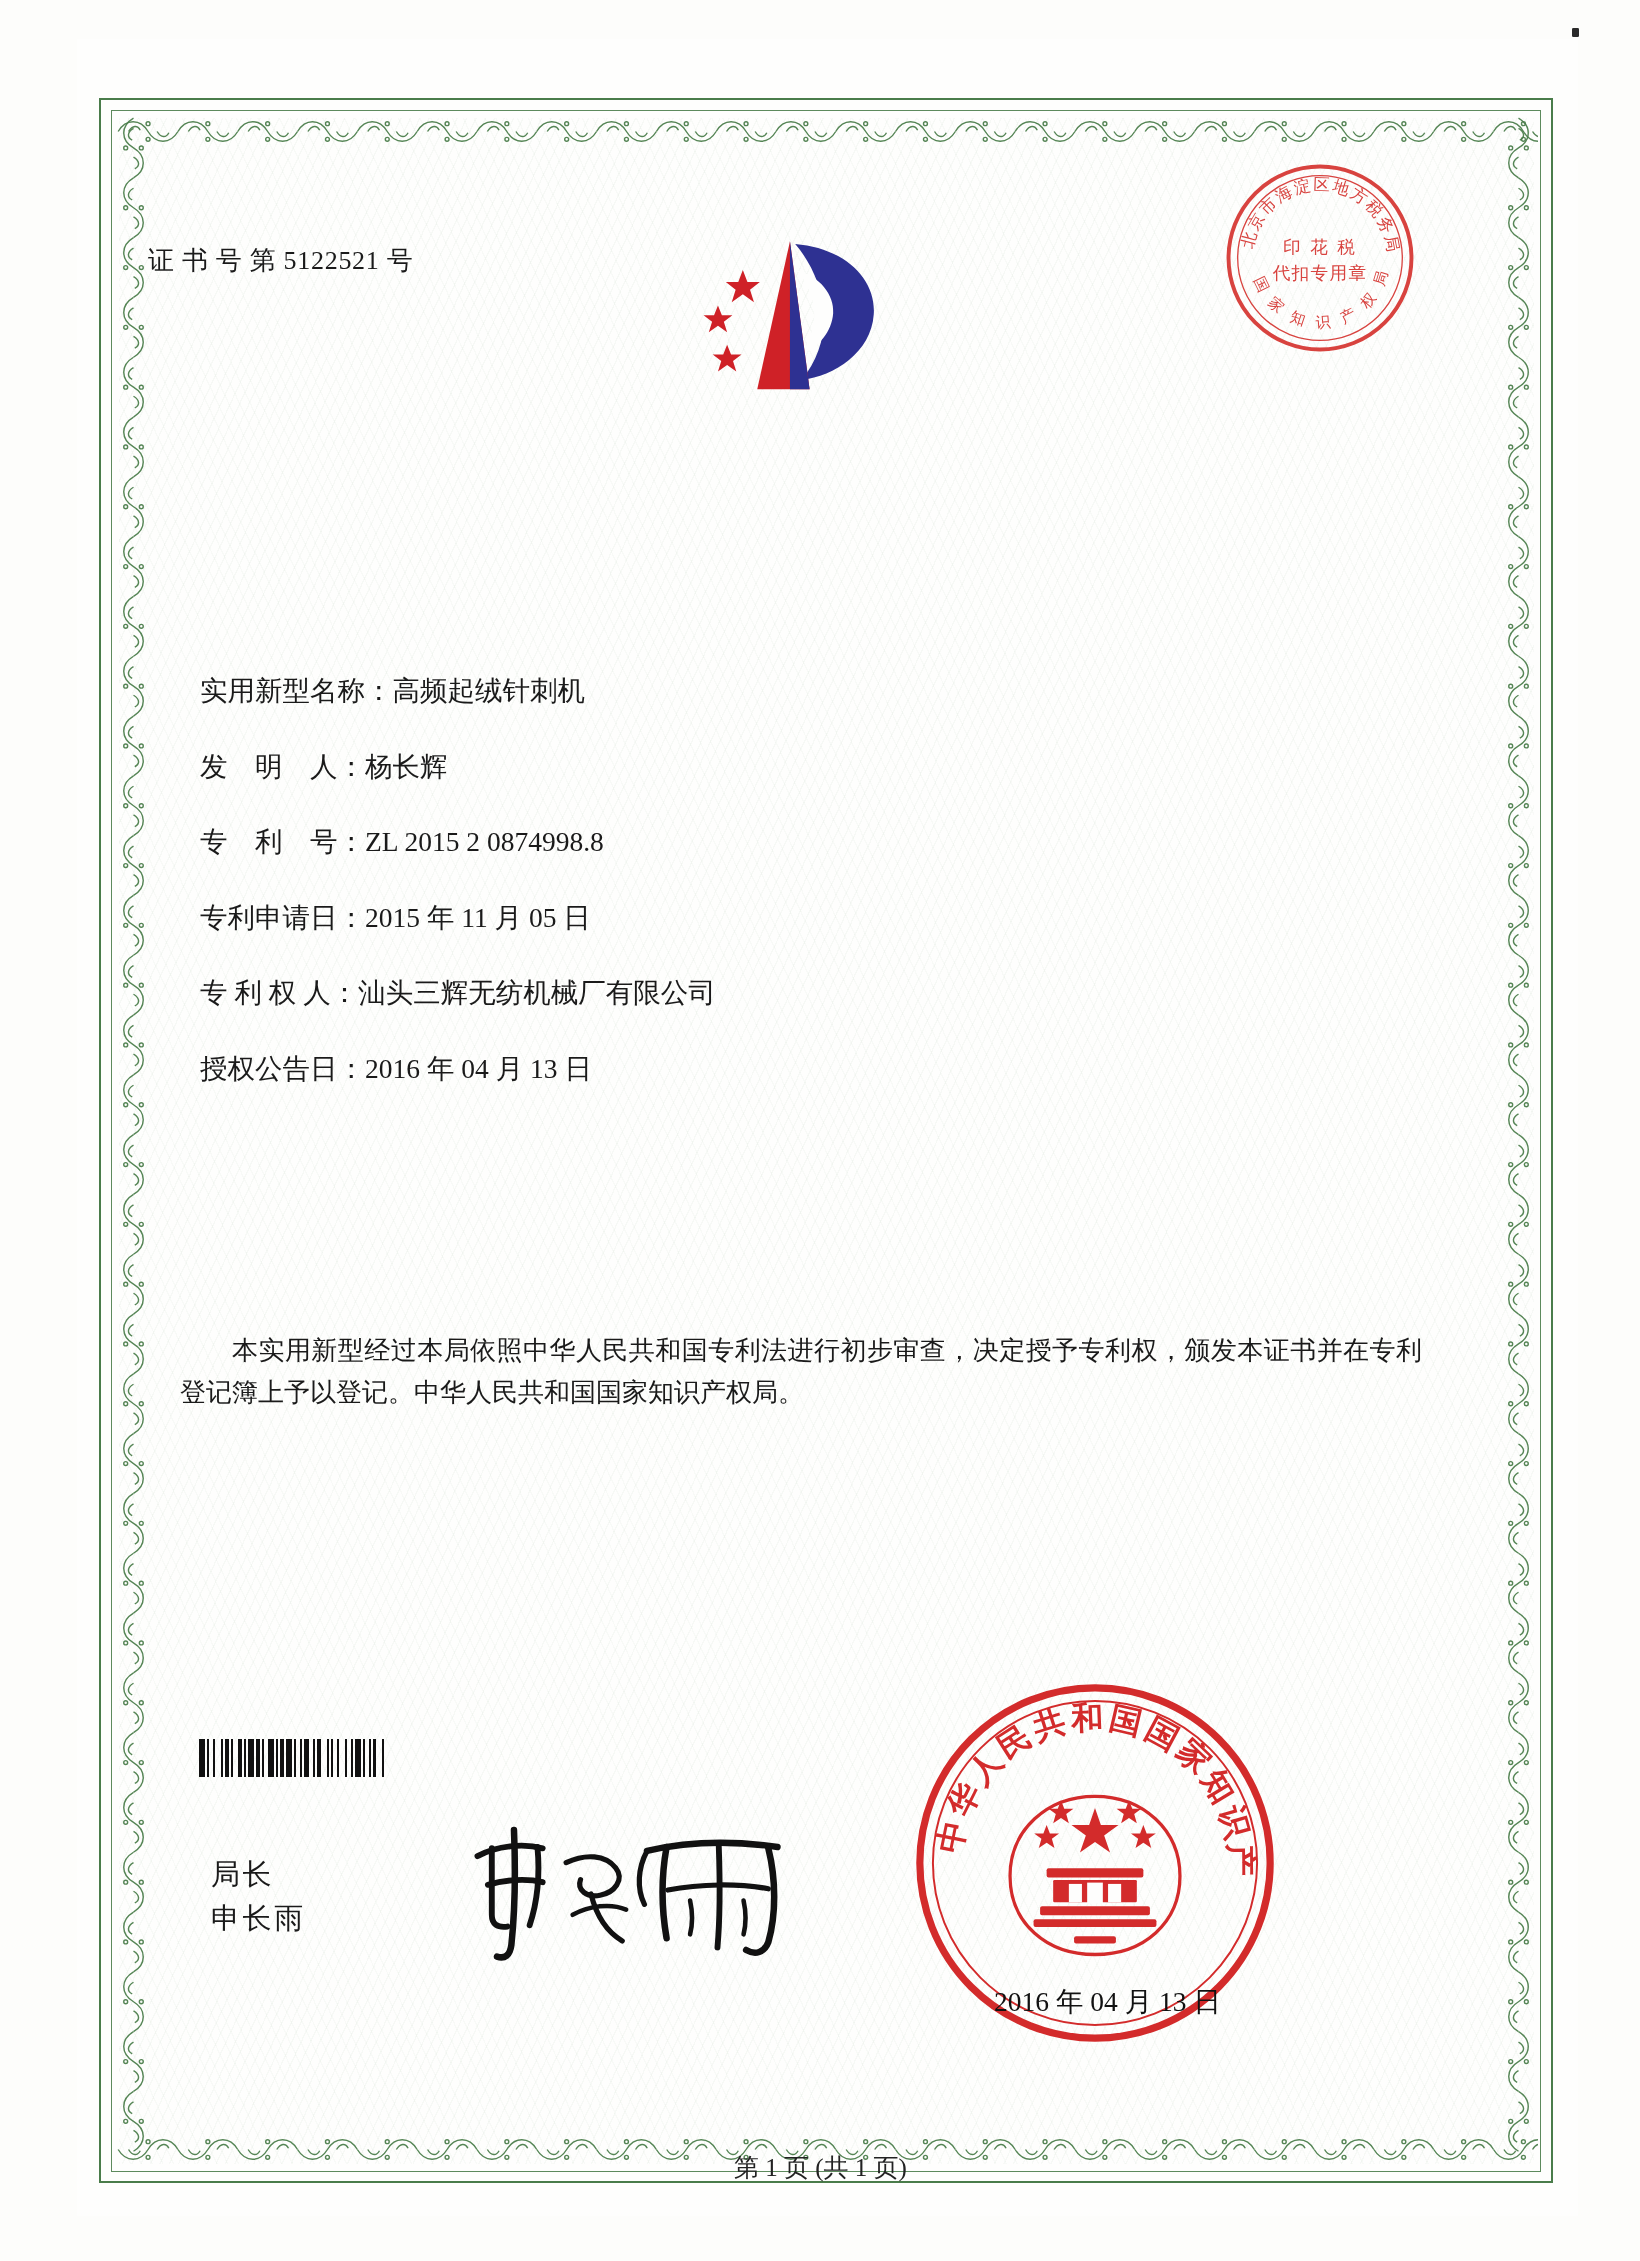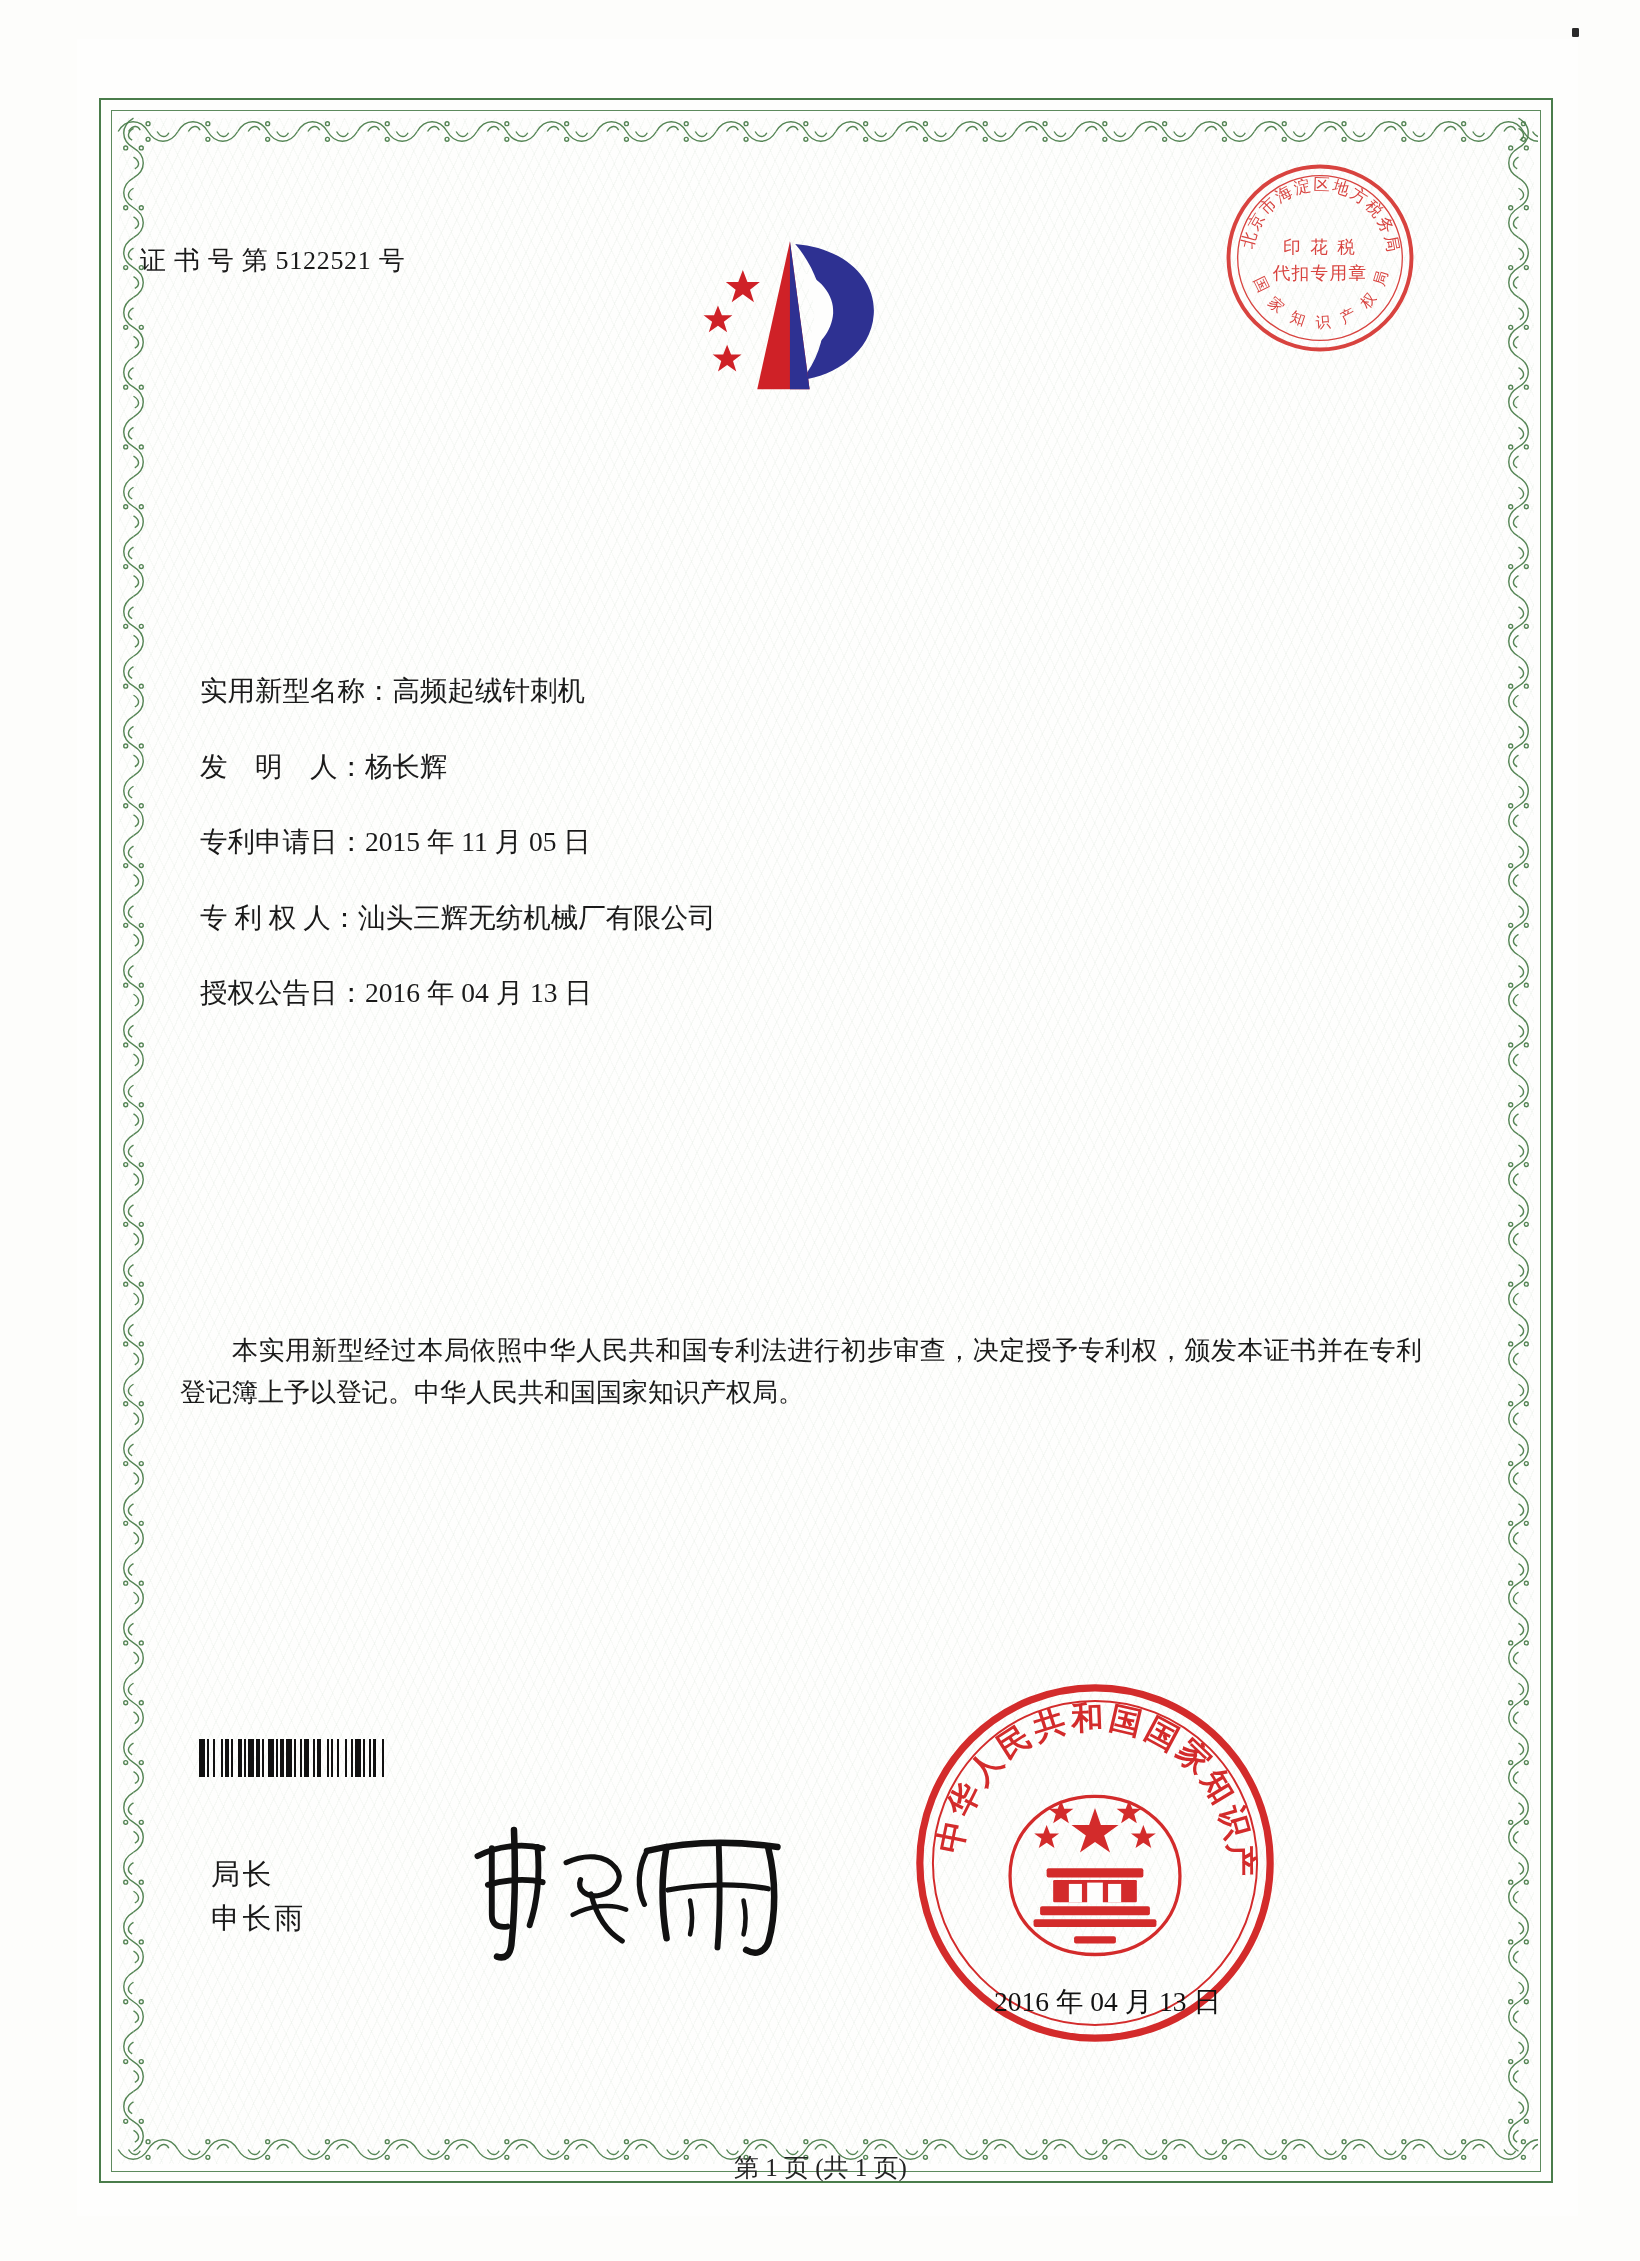--- a/index.html
+++ b/index.html
@@ -88,21 +88,21 @@
     width: 1415px; height: 2046px;
     background:
       repeating-linear-gradient(115deg, rgba(120,160,120,0.055) 0 1.3px, rgba(255,255,255,0) 1.3px 8.5px),
       repeating-linear-gradient(65deg, rgba(120,160,120,0.045) 0 1.3px, rgba(255,255,255,0) 1.3px 9.8px);
     pointer-events: none;
   }
 
   
   .cert-no {
     position: absolute;
-    left: 140px;
+    left: 148px;
     top: 243px;
     font-size: 26px;
     letter-spacing: 0.7px;
     white-space: nowrap;
     font-family: Liberation Serif, serif;
   }
 
   .sipo-logo {
     position: absolute;
     left: 680px;
@@ -462,20 +462,23 @@
 
 
   <div class="fields">
     <div class="field-row">
       <span class="field-label">实用新型名称：</span><span class="field-value">高频起绒针刺机</span>
     </div>
     <div class="field-row">
       <span class="field-label">发　明　人：</span><span class="field-value">杨长辉</span>
     </div>
     <div class="field-row">
+      <span class="field-label">专　利　号：</span><span class="field-value">ZL 2015 2 0874998.8</span>
+    </div>
+    <div class="field-row">
       <span class="field-label">专利申请日：</span><span class="field-value">2015 年 11 月 05 日</span>
     </div>
     <div class="field-row">
       <span class="field-label">专 利 权 人：</span><span class="field-value">汕头三辉无纺机械厂有限公司</span>
     </div>
     <div class="field-row">
       <span class="field-label">授权公告日：</span><span class="field-value">2016 年 04 月 13 日</span>
     </div>
   </div>
 

